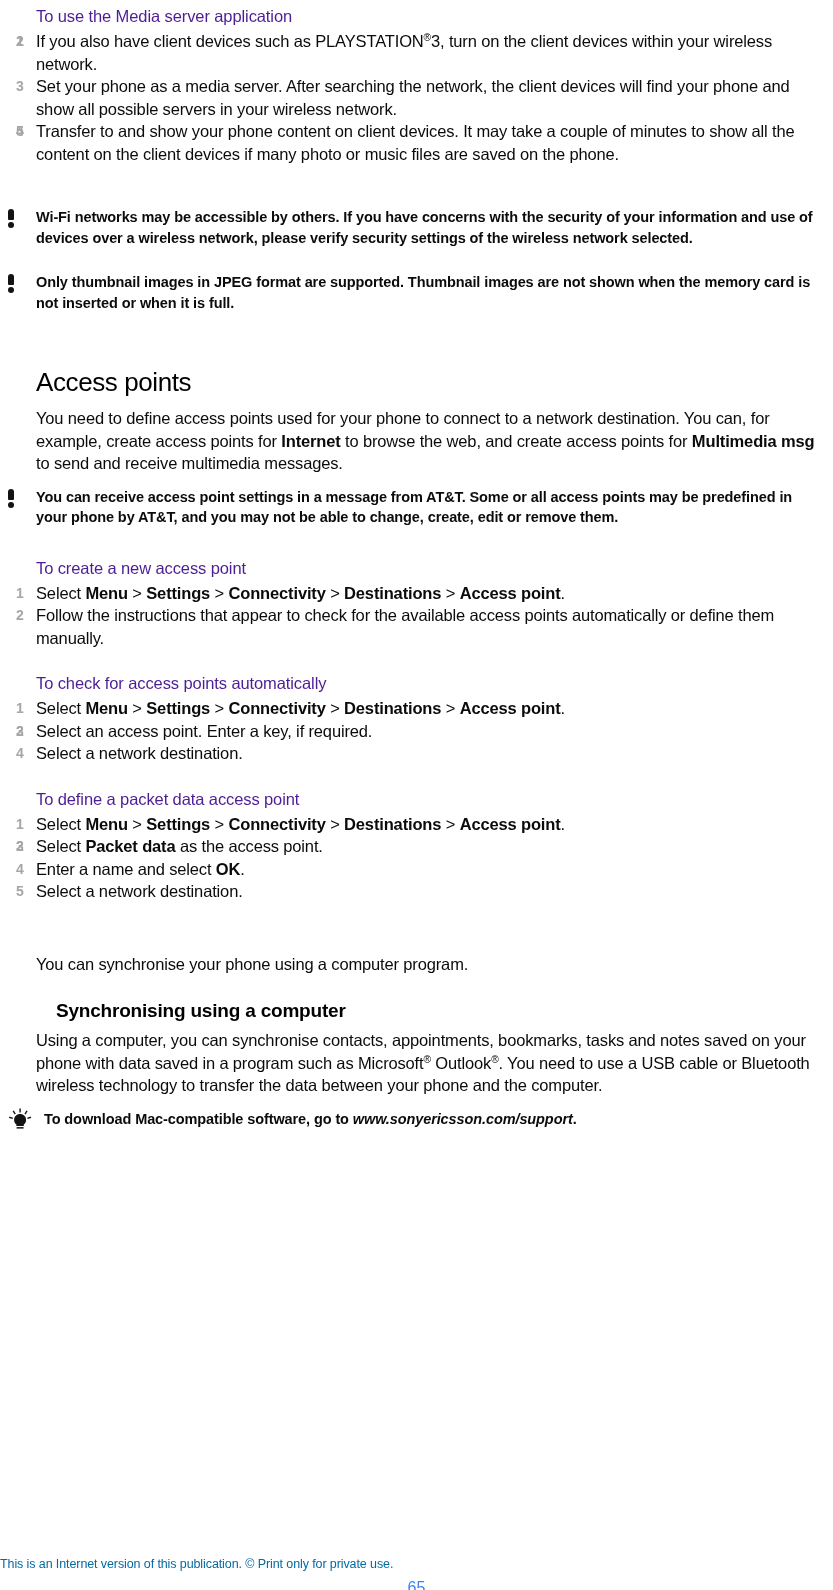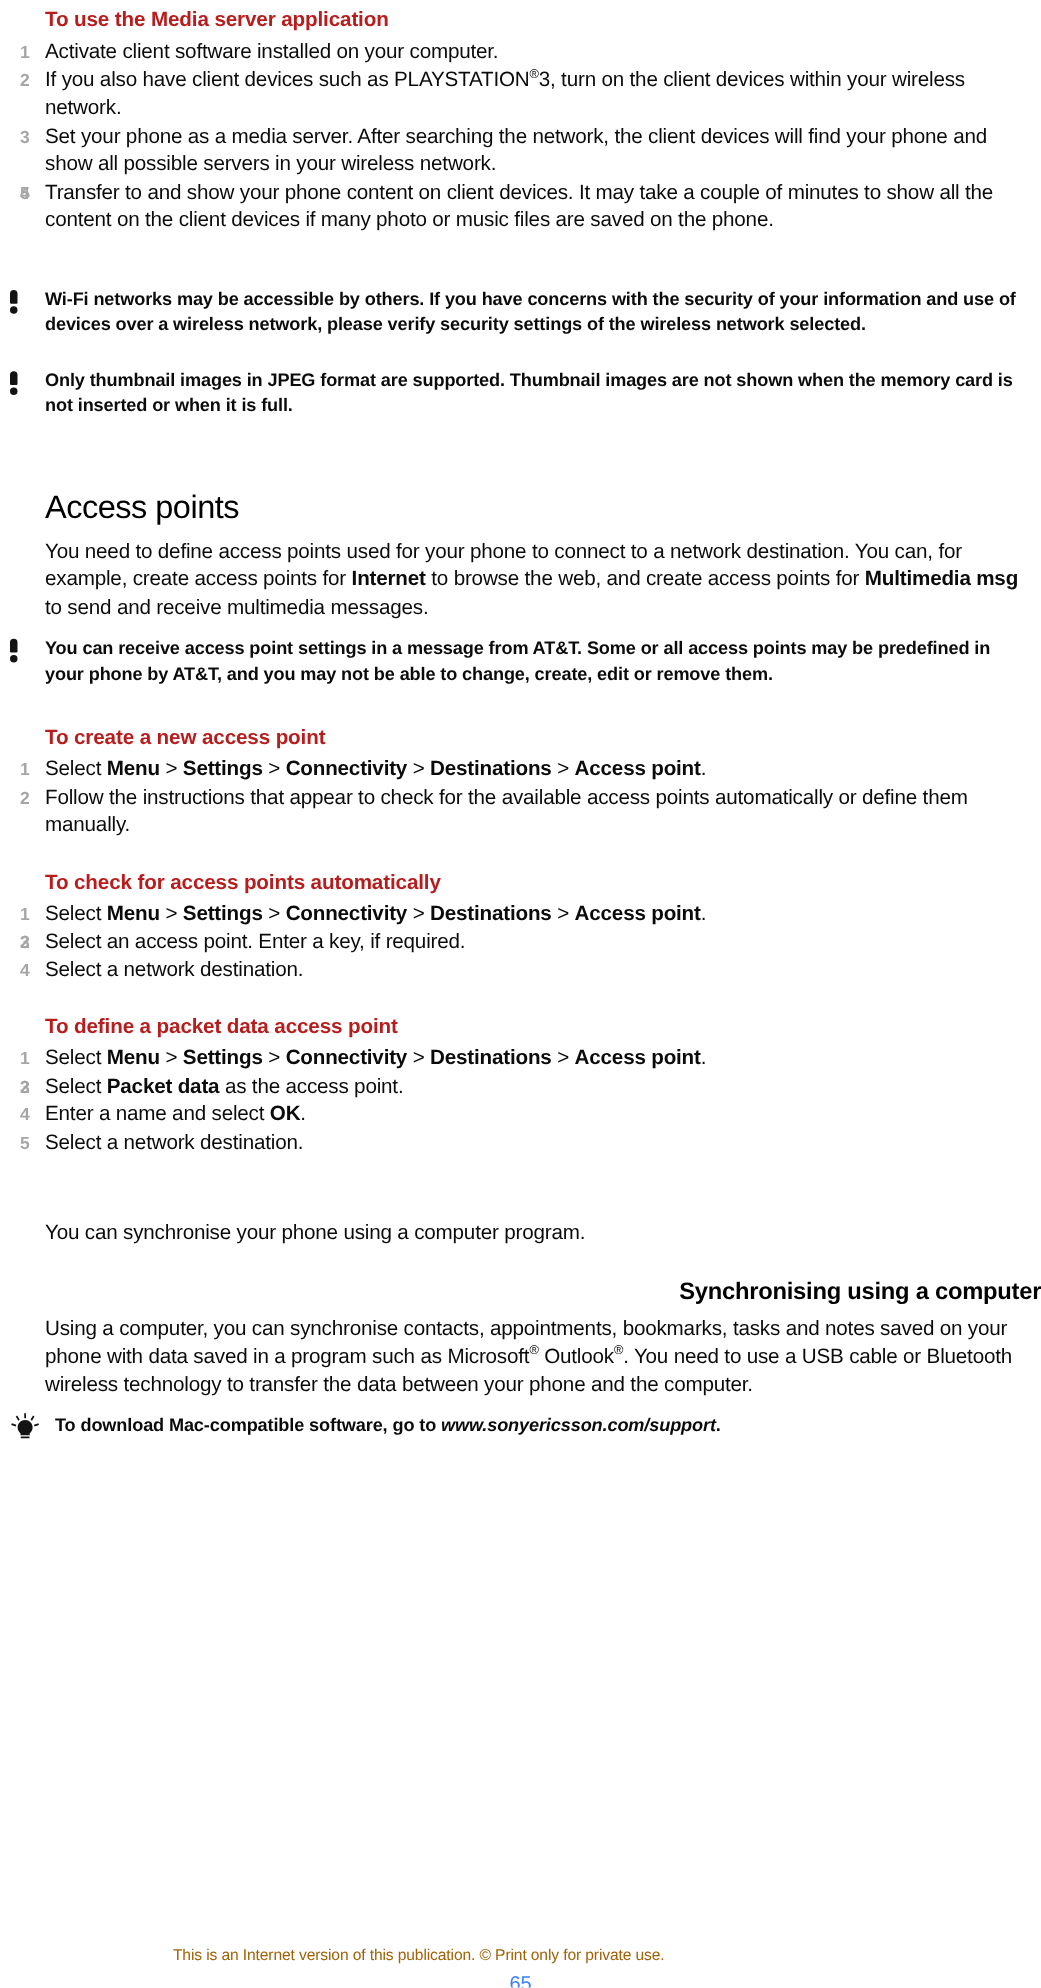--- a/index.html
+++ b/index.html
@@ -23,43 +23,42 @@
   }
   .content {
     position: absolute;
     left: 0;
     top: 0;
     width: 833px;
   }
 
   
   .proc-heading {
-    color: #b91c1c;
-    font-weight: bold;
+    color: #4c1d95;
+    font-weight: normal;
     font-size: 16.5px;
     line-height: 20px;
     margin: 0 0 4px 36px;
     letter-spacing: -0.1px;
   }
   .h1 {
     color: #000000;
     font-weight: normal;
     font-size: 26px;
     line-height: 30px;
     margin: 0 0 10px 36px;
     letter-spacing: -0.4px;
   }
   .h2 {
     color: #000000;
     font-weight: bold;
     font-size: 19px;
     line-height: 24px;
     margin: 0 0 6px 56px;
     letter-spacing: -0.2px;
-    text-align: right;
   }
 
   
   .body-p {
     font-size: 16.5px;
     line-height: 22.5px;
     margin: 0 0 0 36px;
     padding-right: 11px;
     letter-spacing: -0.15px;
   }
@@ -171,40 +170,38 @@
     text-align: center;
     color: #3b82f6;
     font-size: 16px;
     line-height: 20px;
   }
   .footer-note {
     position: absolute;
     left: 0;
     top: 1556px;
     width: 670px;
-    text-align: center;
-    color: #a16207;
+    color: #0369a1;
     font-size: 12.5px;
     line-height: 16px;
     letter-spacing: -0.1px;
   }
 </style>
 </head>
 <body>
 
 <div class="page">
   <div class="content">
 
     <div class="sp-6"></div>
     <div class="proc-heading">To use the Media server application</div>
 
     <ol class="steps">
       <li>
         <span class="num">1</span>
-        <span>Activate client software installed on your computer.</span>
       </li>
       <li>
         <span class="num">2</span>
         <span><span>If you also have client devices such as PLAYSTATION</span><sup>®</sup><span>3, turn on the client devices within your wireless network.</span></span>
       </li>
       <li>
         <span class="num">3</span>
         <span>Set your phone as a media server. After searching the network, the client devices will find your phone and show all possible servers in your wireless network.</span>
       </li>
       <li>

